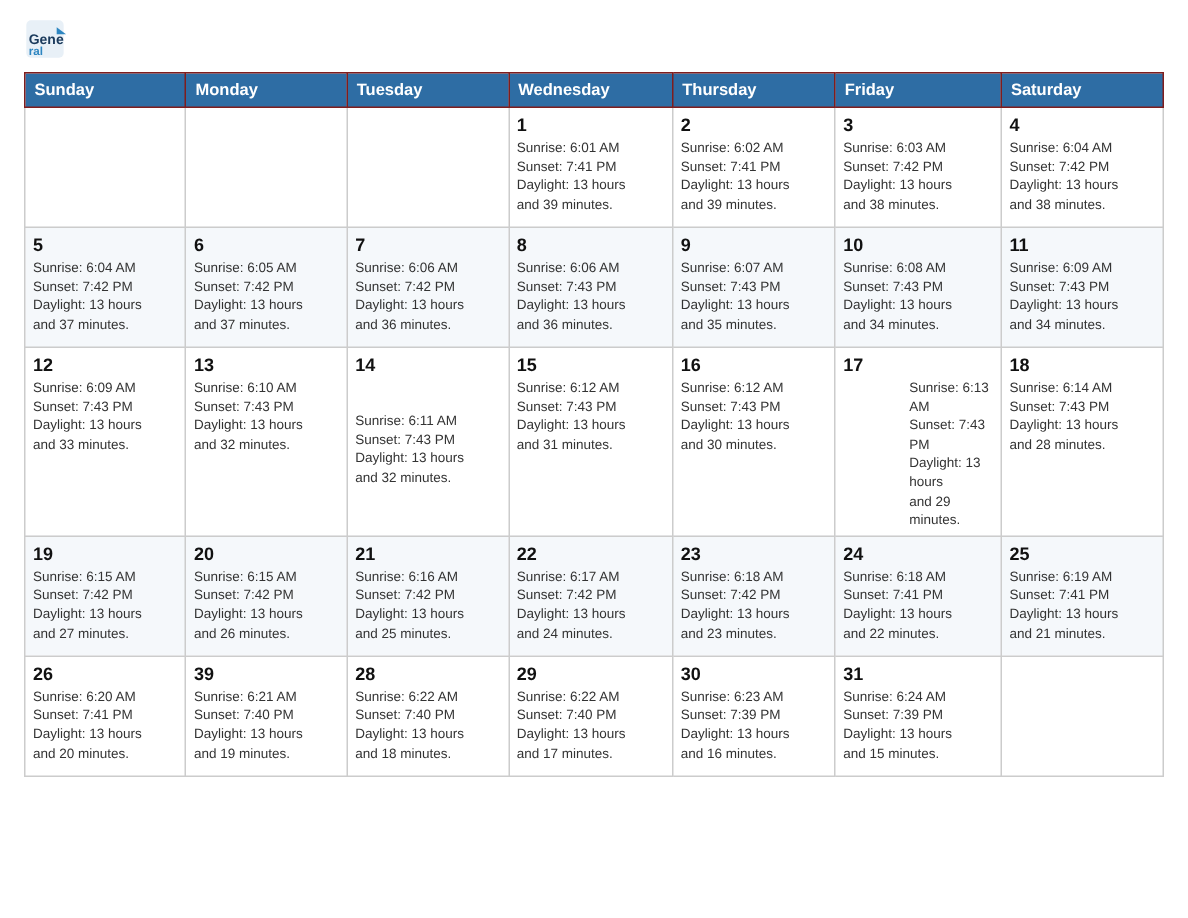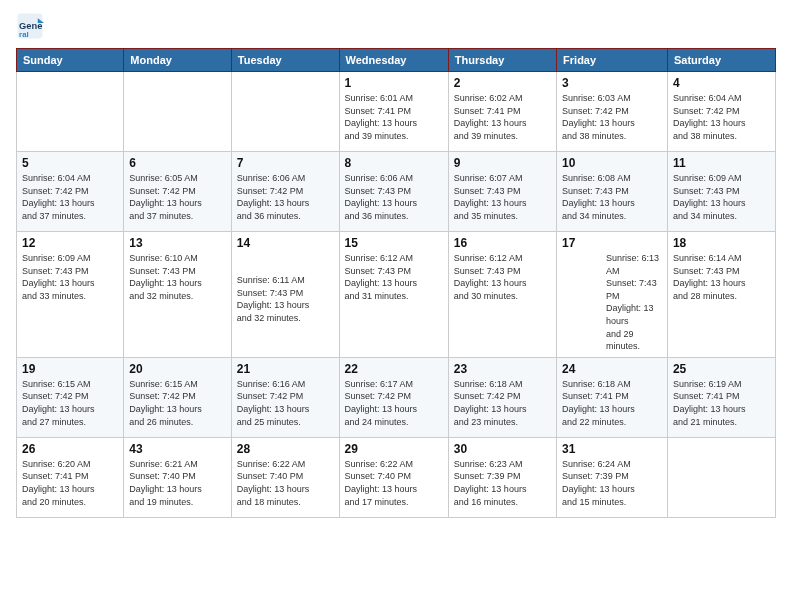--- a/index.html
+++ b/index.html
@@ -315,21 +315,21 @@
         </tr>
         <tr>
           <td>
             <span class="day-number">26</span>
             <div class="day-info" style="white-space: pre-line;">Sunrise: 6:20 AM
 Sunset: 7:41 PM
 Daylight: 13 hours
 and 20 minutes.</div>
           </td>
           <td>
-            <span class="day-number">43</span>
+            <span class="day-number">39</span>
             <div class="day-info" style="white-space: pre-line;">Sunrise: 6:21 AM
 Sunset: 7:40 PM
 Daylight: 13 hours
 and 19 minutes.</div>
           </td>
           <td>
             <span class="day-number">28</span>
             <div class="day-info" style="white-space: pre-line;">Sunrise: 6:22 AM
 Sunset: 7:40 PM
 Daylight: 13 hours

